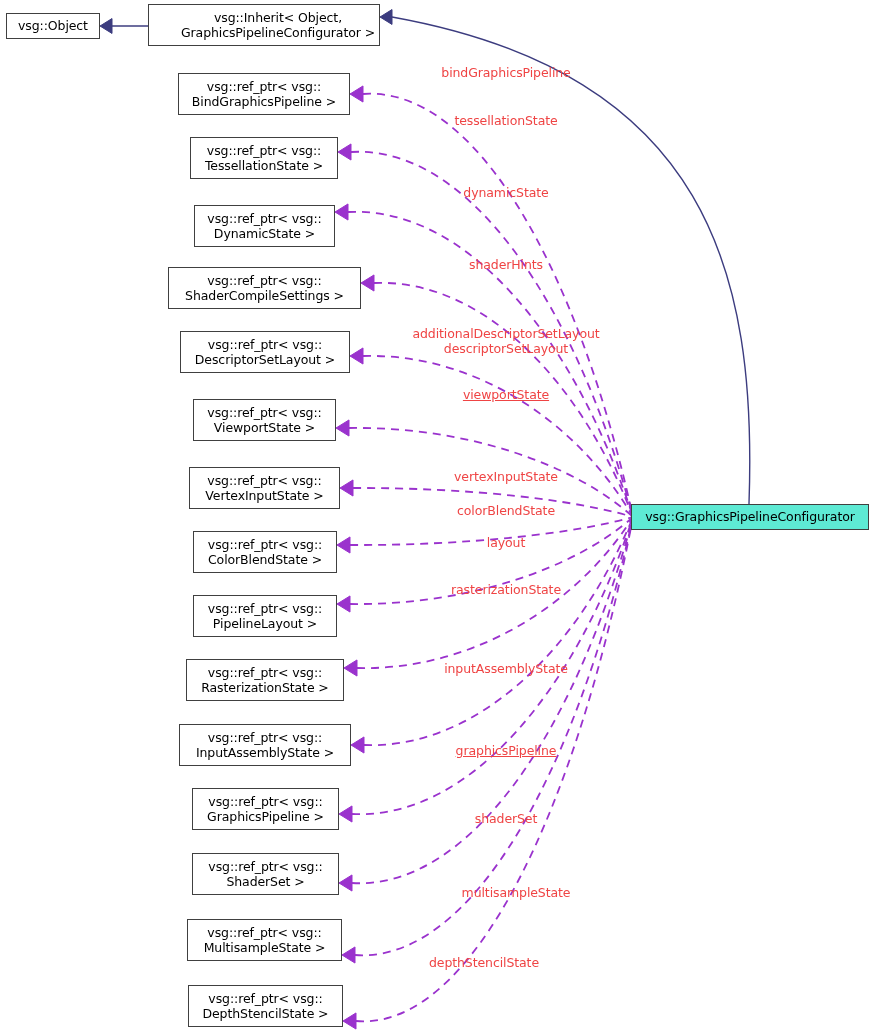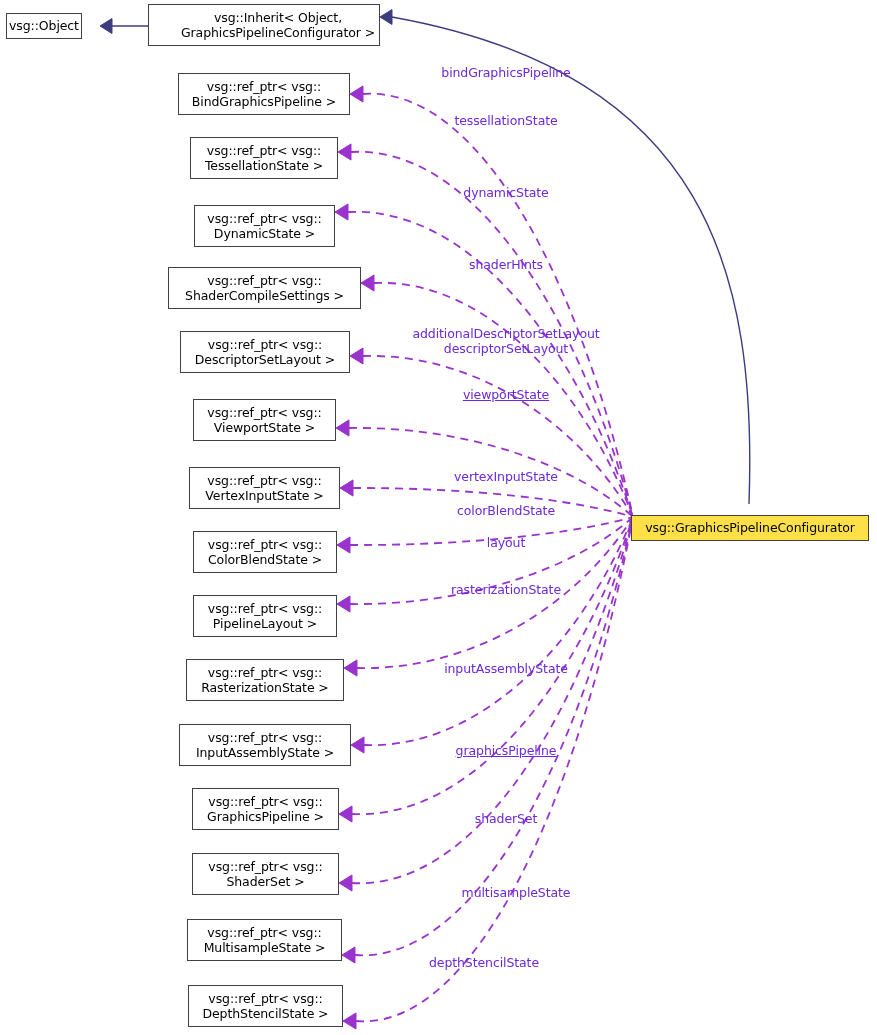--- a/index.html
+++ b/index.html
@@ -34,31 +34,30 @@
     justify-content: center;
     text-align: center;
     color: #000000;
     font-family: "DejaVu Sans", sans-serif;
     font-size: 12.5px;
     line-height: 1.22;
     letter-spacing: -0.1px;
     white-space: nowrap;
   }
   .node-box.center {
-    background: #fde047;
+    background: #5eead4;
     border: 1px solid #404040;
     font-size: 12.5px;
-    margin-top: 11px;
   }
   .node-line {
     display: block;
   }
   .edge-label {
     position: absolute;
-    color: #6d28d9;
+    color: #ef4444;
     font-family: "DejaVu Sans", sans-serif;
     font-size: 12.5px;
     line-height: 1.25;
     letter-spacing: -0.1px;
     white-space: nowrap;
     text-align: center;
     transform: translateX(-50%);
   }
 </style>
 </head>
@@ -101,21 +100,21 @@
         <path d="M 352 883 C 470.02 890.32, 576.8 729.28, 633 517" fill="none" stroke="#9a32cd" stroke-width="1.8" stroke-dasharray="8,6"></path>
         <path d="M 339 883 L 352 874.94 L 352 891.06 Z" fill="#9a32cd" stroke="#9a32cd" stroke-width="1"></path>
         <path d="M 355 955 C 471.76 963.76, 577.4 771.04, 633 517" fill="none" stroke="#9a32cd" stroke-width="1.8" stroke-dasharray="8,6"></path>
         <path d="M 342 955 L 355 946.94 L 355 963.06 Z" fill="#9a32cd" stroke="#9a32cd" stroke-width="1"></path>
         <path d="M 356 1021 C 472.34 1031.08, 577.6 809.32, 633 517" fill="none" stroke="#9a32cd" stroke-width="1.8" stroke-dasharray="8,6"></path>
         <path d="M 343 1021 L 356 1012.94 L 356 1029.06 Z" fill="#9a32cd" stroke="#9a32cd" stroke-width="1"></path>
       </g>
   </svg>
 
   <div id="nodes-layer">
-      <div class="node-box" style="left: 6px; top: 13px; width: 76px; height: 26px;">
+      <div class="node-box" style="left: 6px; top: 13px; width: 94px; height: 26px;">
         <span class="node-line">vsg::Object</span>
       </div>
       <div class="node-box" style="left: 148px; top: 4px; width: 232px; height: 42px; padding-left: 28px;">
         <span class="node-line">vsg::Inherit&lt; Object,</span>
         <span class="node-line">GraphicsPipelineConfigurator &gt;</span>
       </div>
       <div class="node-box" style="left: 178px; top: 73px; width: 172px; height: 42px;">
         <span class="node-line">vsg::ref_ptr&lt; vsg::</span>
         <span class="node-line">BindGraphicsPipeline &gt;</span>
       </div>

